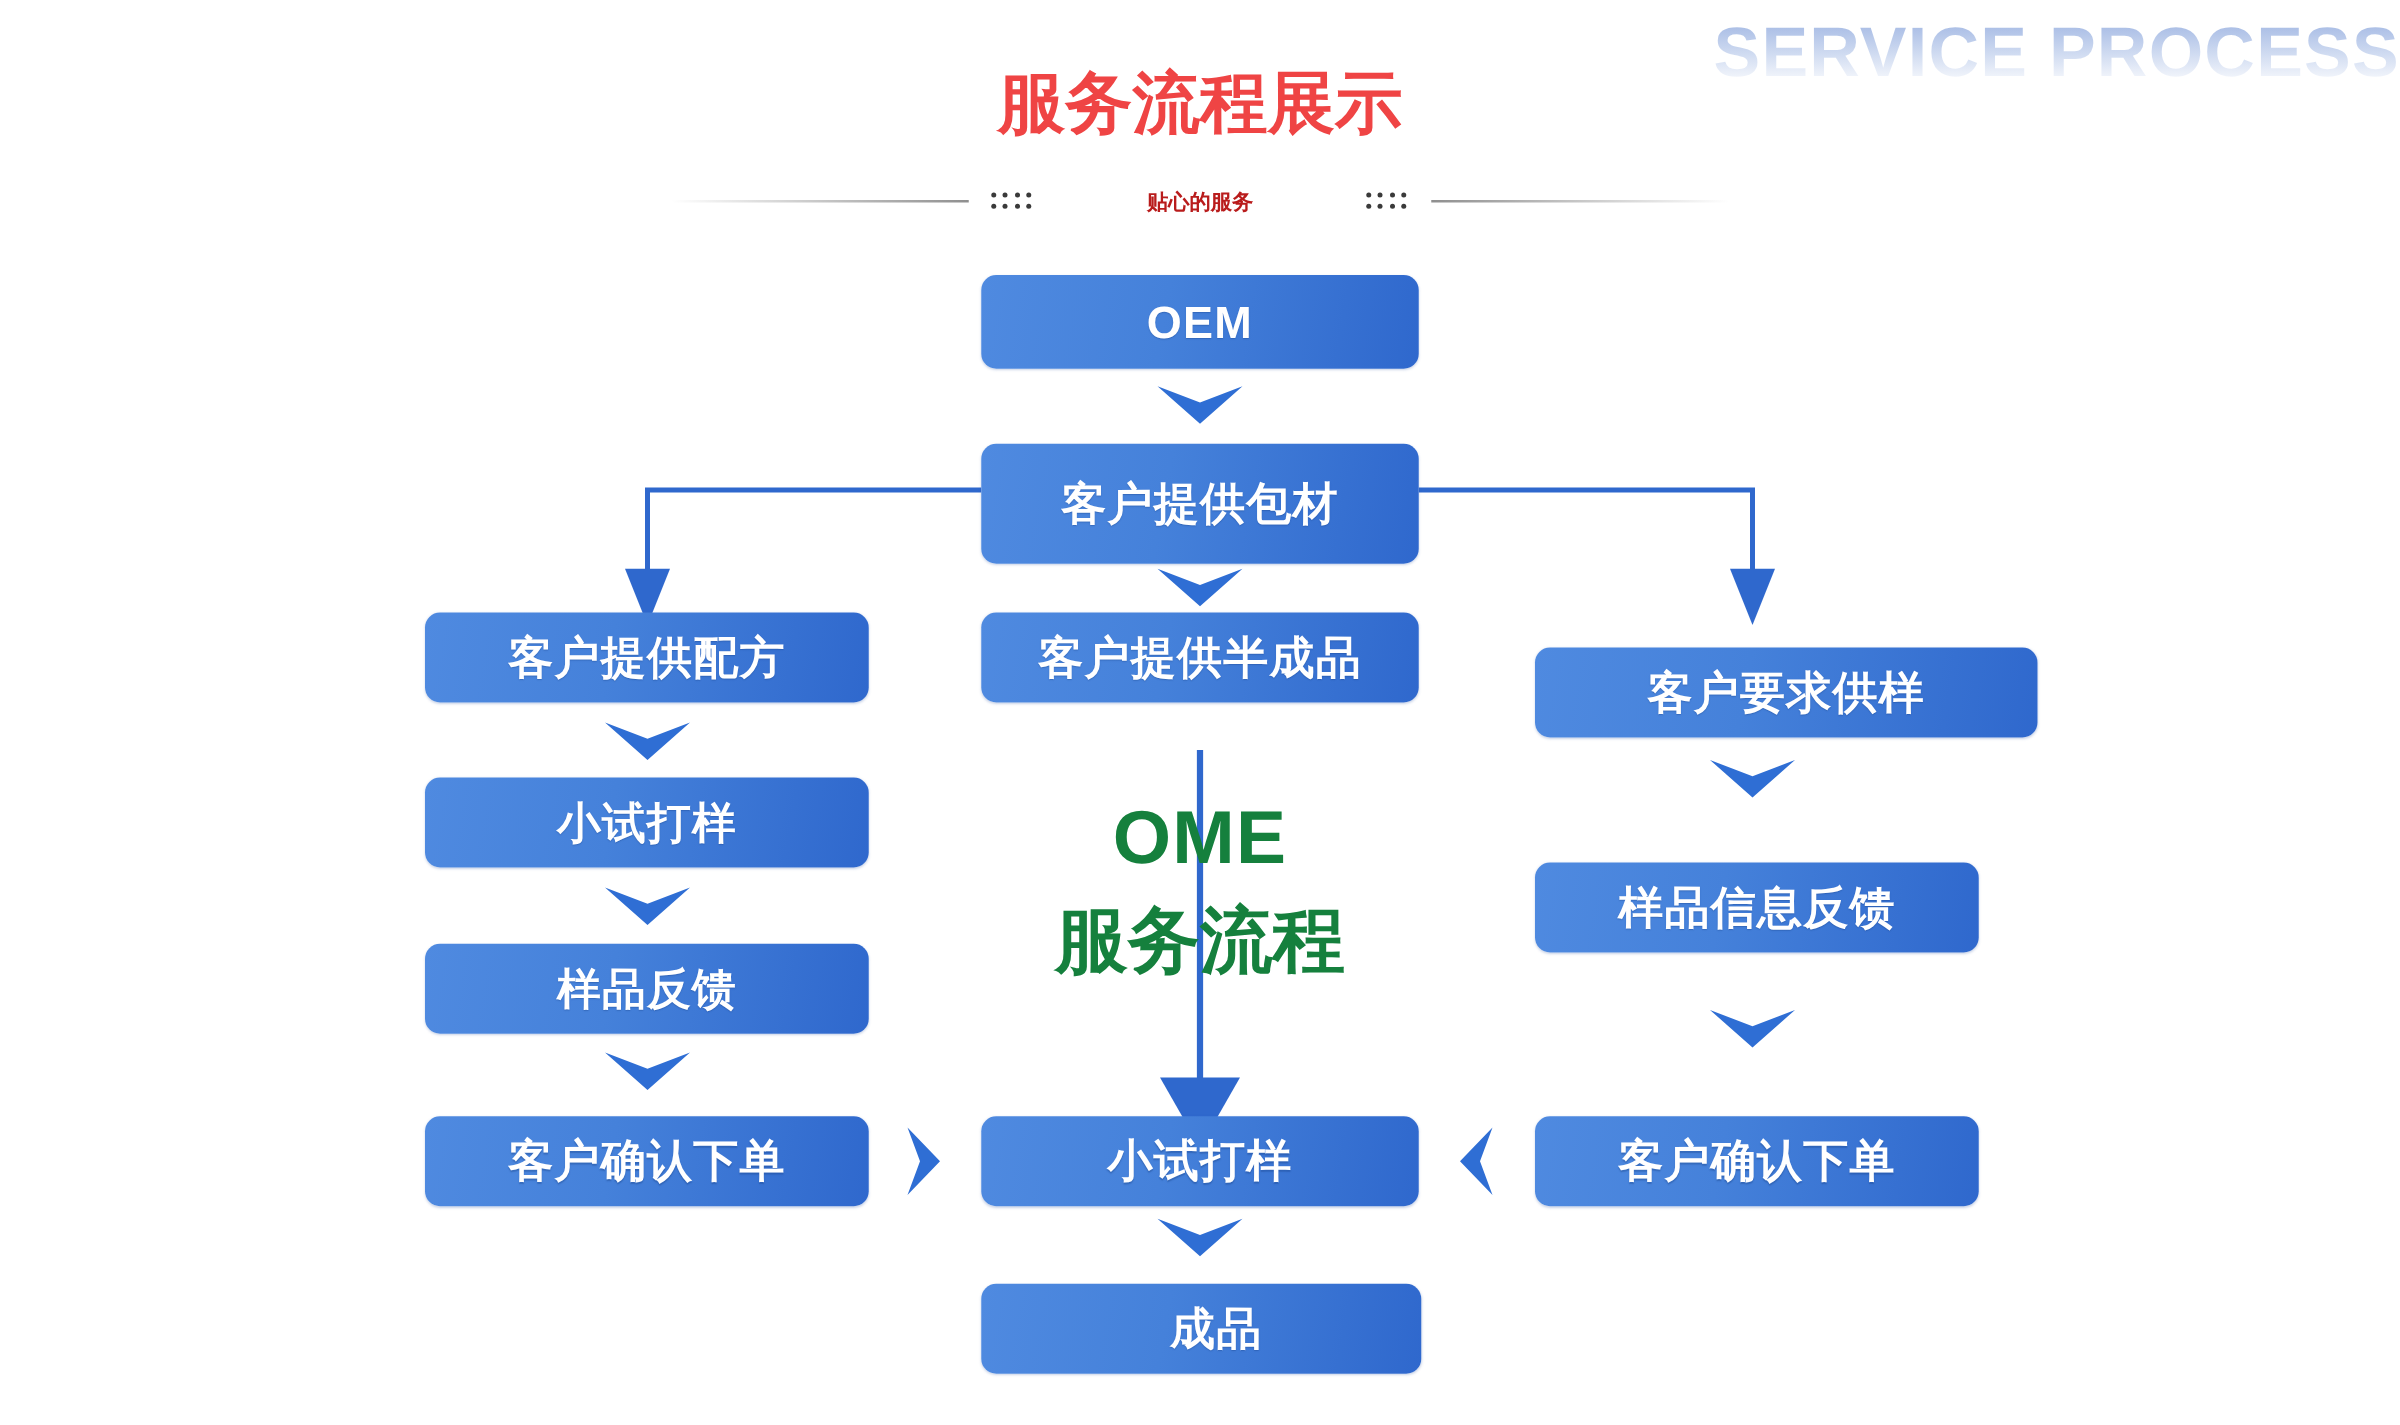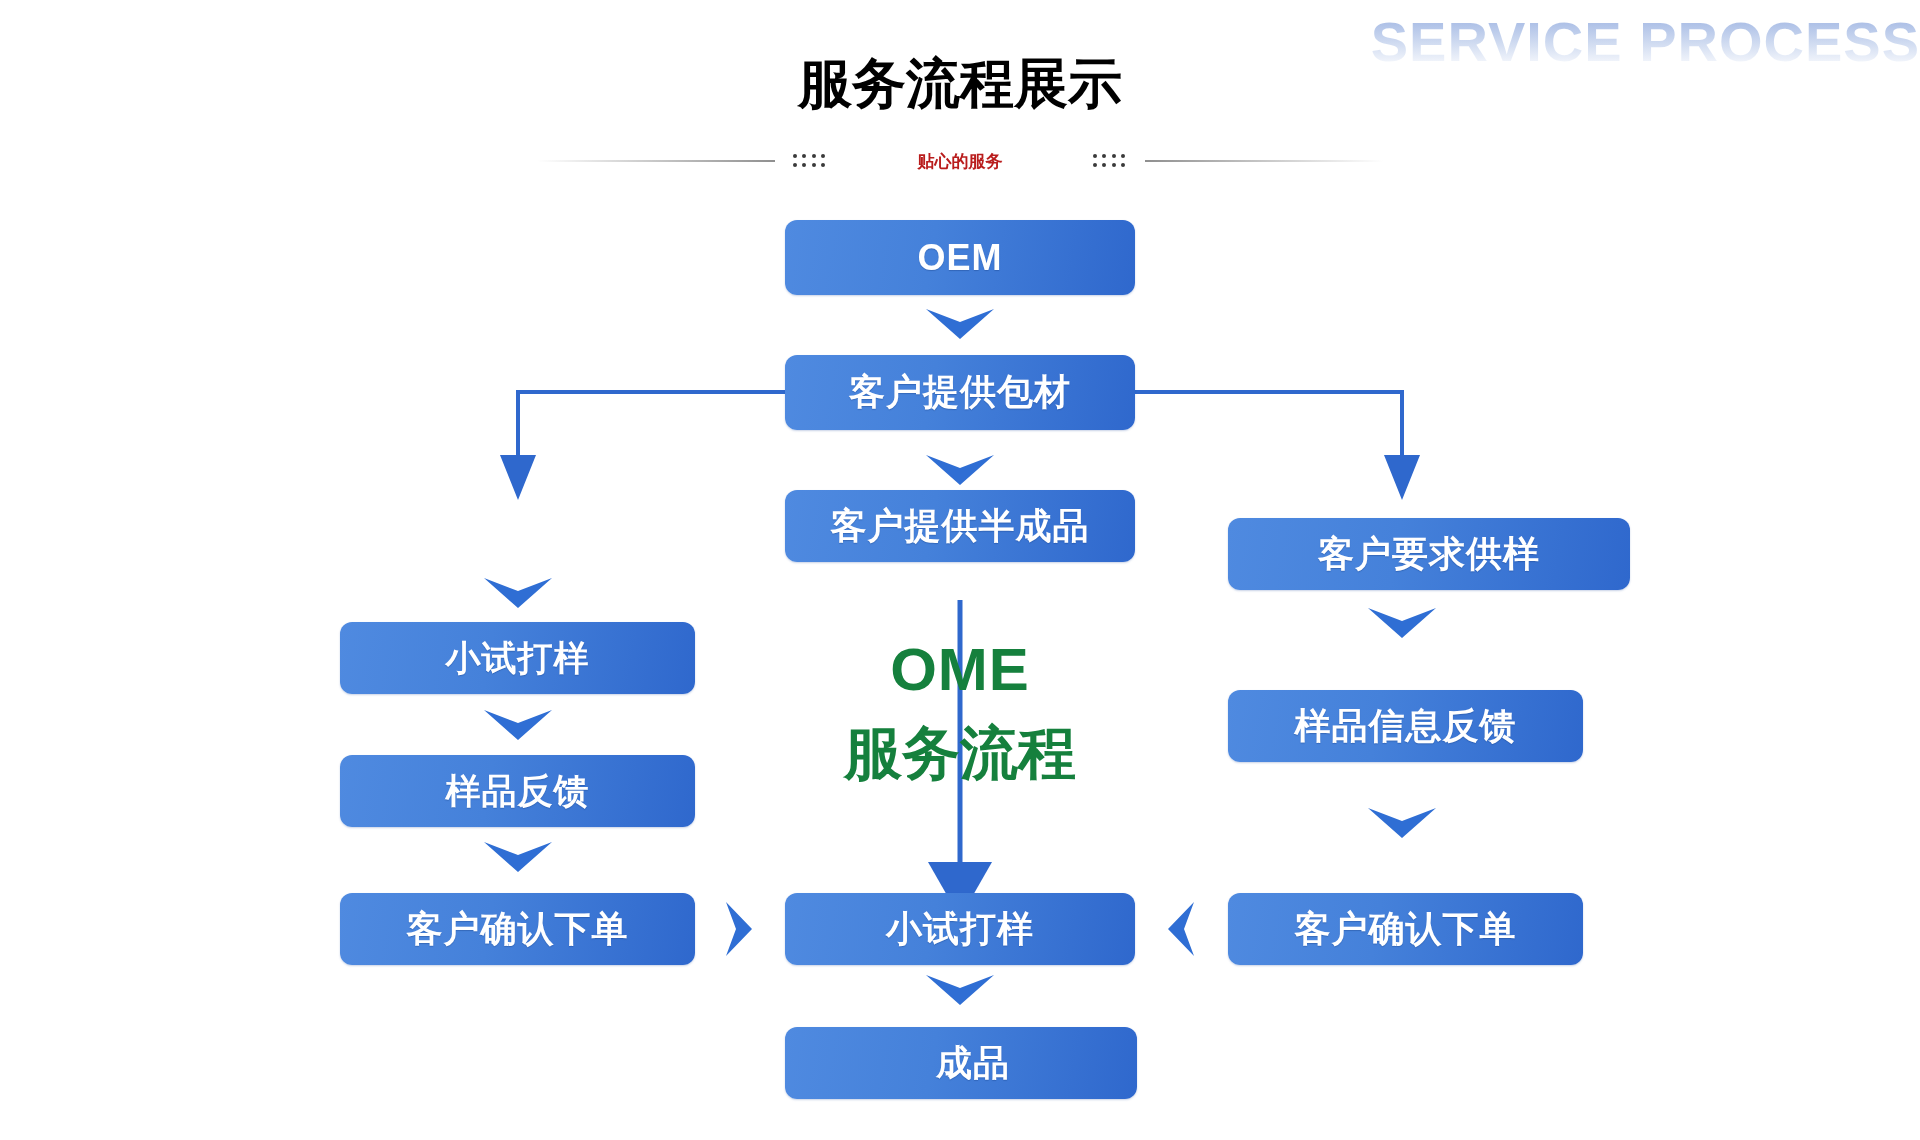--- a/index.html
+++ b/index.html
@@ -23,21 +23,21 @@
     background:linear-gradient(180deg,#9fb5e2 0%, #c9d6ef 45%, #ffffff 100%);
     -webkit-background-clip:text;background-clip:text;
     -webkit-text-fill-color:transparent;color:transparent;
     line-height:1;
     user-select:none;
   }
   .main-title{
     position:absolute;top:52px;left:0;width:1920px;
     text-align:center;
     font-size:54px;font-weight:bold;
-    color:#000000;
+    color:#ef4444;
     line-height:1.15;
   }
 
   .divider{
     position:absolute;top:149px;left:0;width:1920px;height:24px;
     display:flex;align-items:center;justify-content:center;gap:0;
   }
   .divider .rule{
     width:238px;height:2px;
     background:linear-gradient(90deg,rgba(150,150,150,0) 0%, #8f8f8f 100%);
@@ -148,33 +148,34 @@
     <path d="M 960 918 L 928 862 L 992 862 Z" fill="#2f68cd"></path>
 
     <use href="#chev" x="960" y="975"></use>
 
     <path d="M 726 902 L 752 929 L 726 956 L 736 929 Z" fill="#2f6ed4"></path>
     <path d="M 1194 902 L 1168 929 L 1194 956 L 1184 929 Z" fill="#2f6ed4"></path>
   </svg>
 
   <div class="node" style="left:785px;top:220px;width:350px;height:75px;">OEM</div>
 
-  <div class="node" style="left:785px;top:355px;width:350px;height:75px;">客户提供包材</div>
+  <div class="node" style="left:785px;top:355px;width:350px;height:96px;">客户提供包材</div>
 
   <div class="node" style="left:785px;top:490px;width:350px;height:72px;">客户提供半成品</div>
 
   <div class="center-label" style="left: 750px; top: 638px;">
     <span class="lat">OME</span>
     <span class="cjk">服务流程</span>
   </div>
 
   <div class="node" style="left:785px;top:893px;width:350px;height:72px;">小试打样</div>
 
   <div class="node" style="left:785px;top:1027px;width:352px;height:72px;padding-left:24px;">成品</div>
 
+  <div class="node" style="left:340px;top:490px;width:355px;height:72px;">客户提供配方</div>
 
   <div class="node small" style="left:340px;top:755px;width:355px;height:72px;">样品反馈</div>
 
   <div class="node small" style="left:340px;top:622px;width:355px;height:72px;">小试打样</div>
 
   <div class="node" style="left:340px;top:893px;width:355px;height:72px;">客户确认下单</div>
 
   <div class="node" style="left:1228px;top:518px;width:402px;height:72px;">客户要求供样</div>
 
   <div class="node" style="left:1228px;top:690px;width:355px;height:72px;">样品信息反馈</div>

